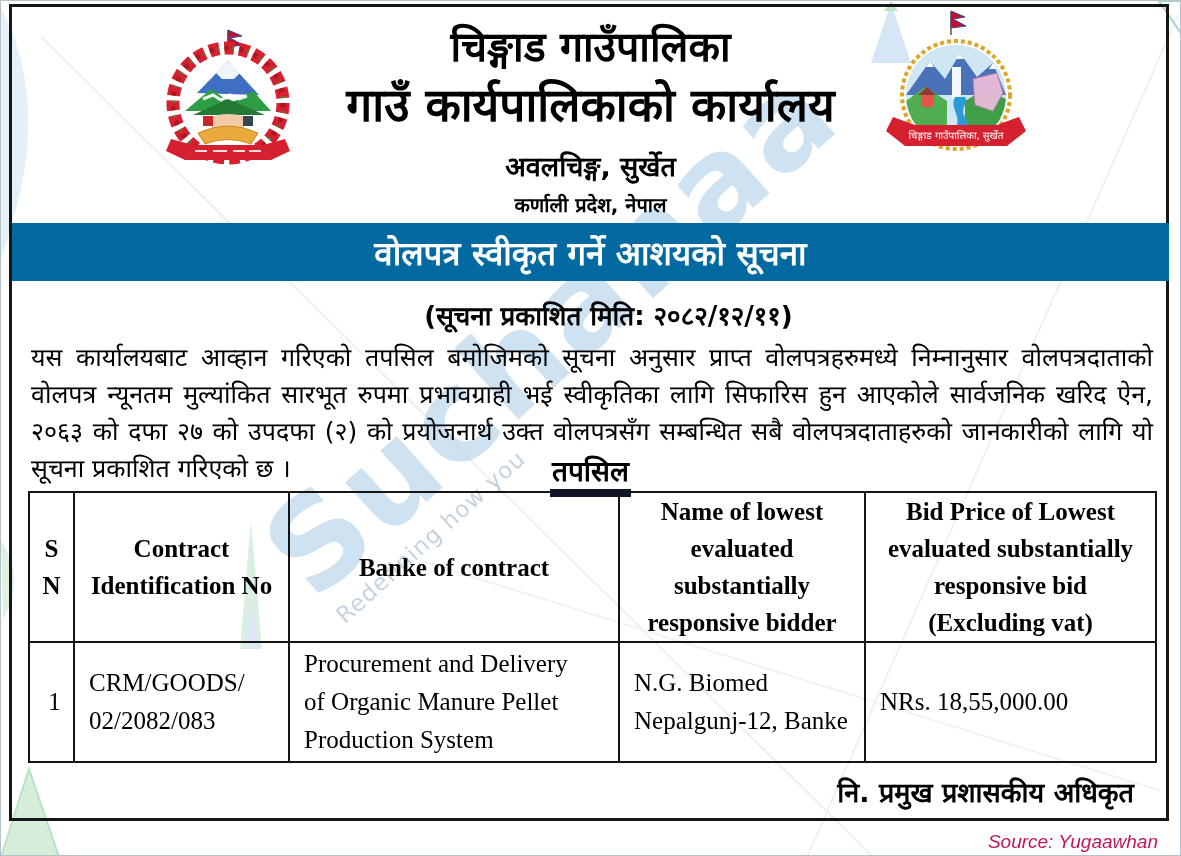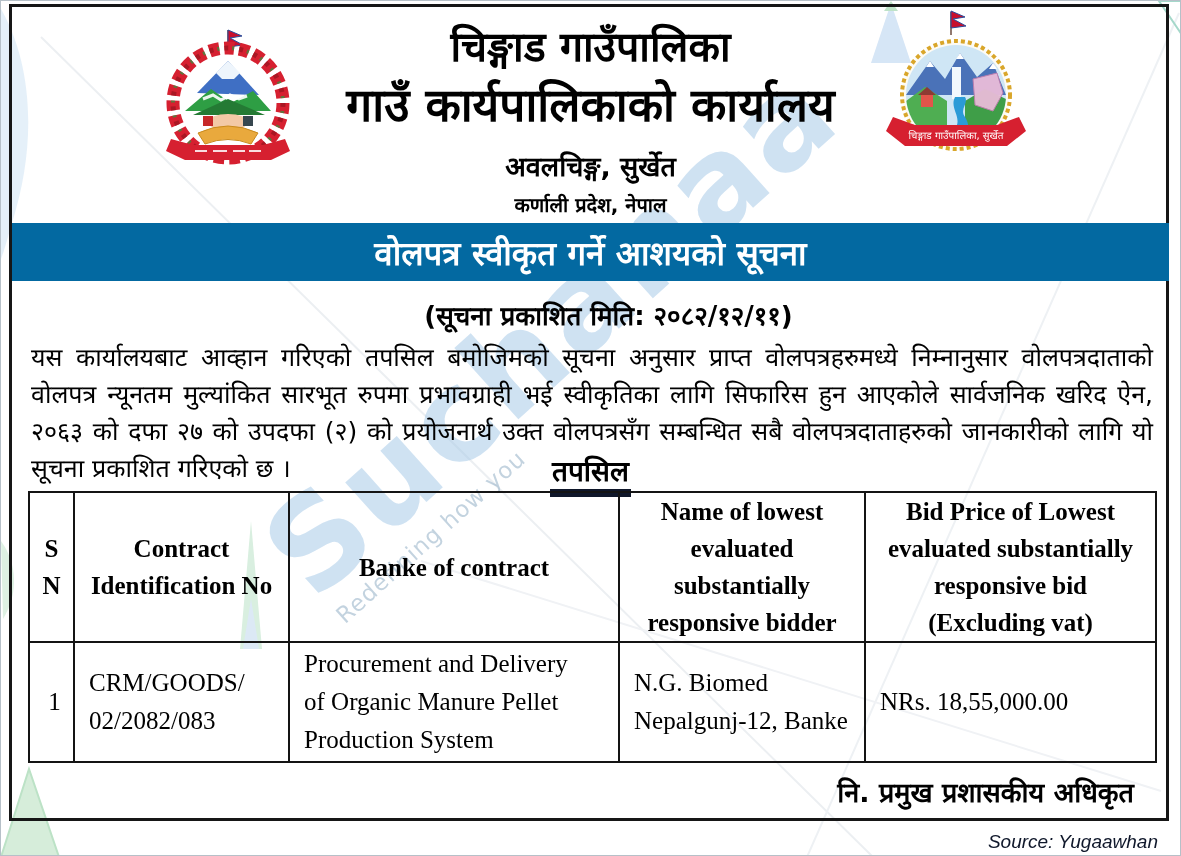--- a/index.html
+++ b/index.html
@@ -65,21 +65,21 @@
   }
   table.notice td { height:118px; line-height:38px; padding:0 8px 0 14px; }
   td.c-sn { text-align:center; padding:0; }
   .pre { white-space:pre-line; }
   .signature {
     position:absolute; right:46px; top:772px; font-size:27px; font-weight:bold;
     font-family:"DejaVu Sans", sans-serif;
   }
   .source-credit {
     position:absolute; right:22px; top:830px; font-size:19px; font-style:italic;
-    font-family:"Liberation Sans", sans-serif; color:#0f172a;
+    font-family:"Liberation Sans", sans-serif; color:#be185d;
   }
 </style>
 </head>
 <body>
 
 <div class="page">
 
   <div class="wm-layer">
     <svg class="wm-svg" width="1181" height="856" viewBox="0 0 1181 856">
 

